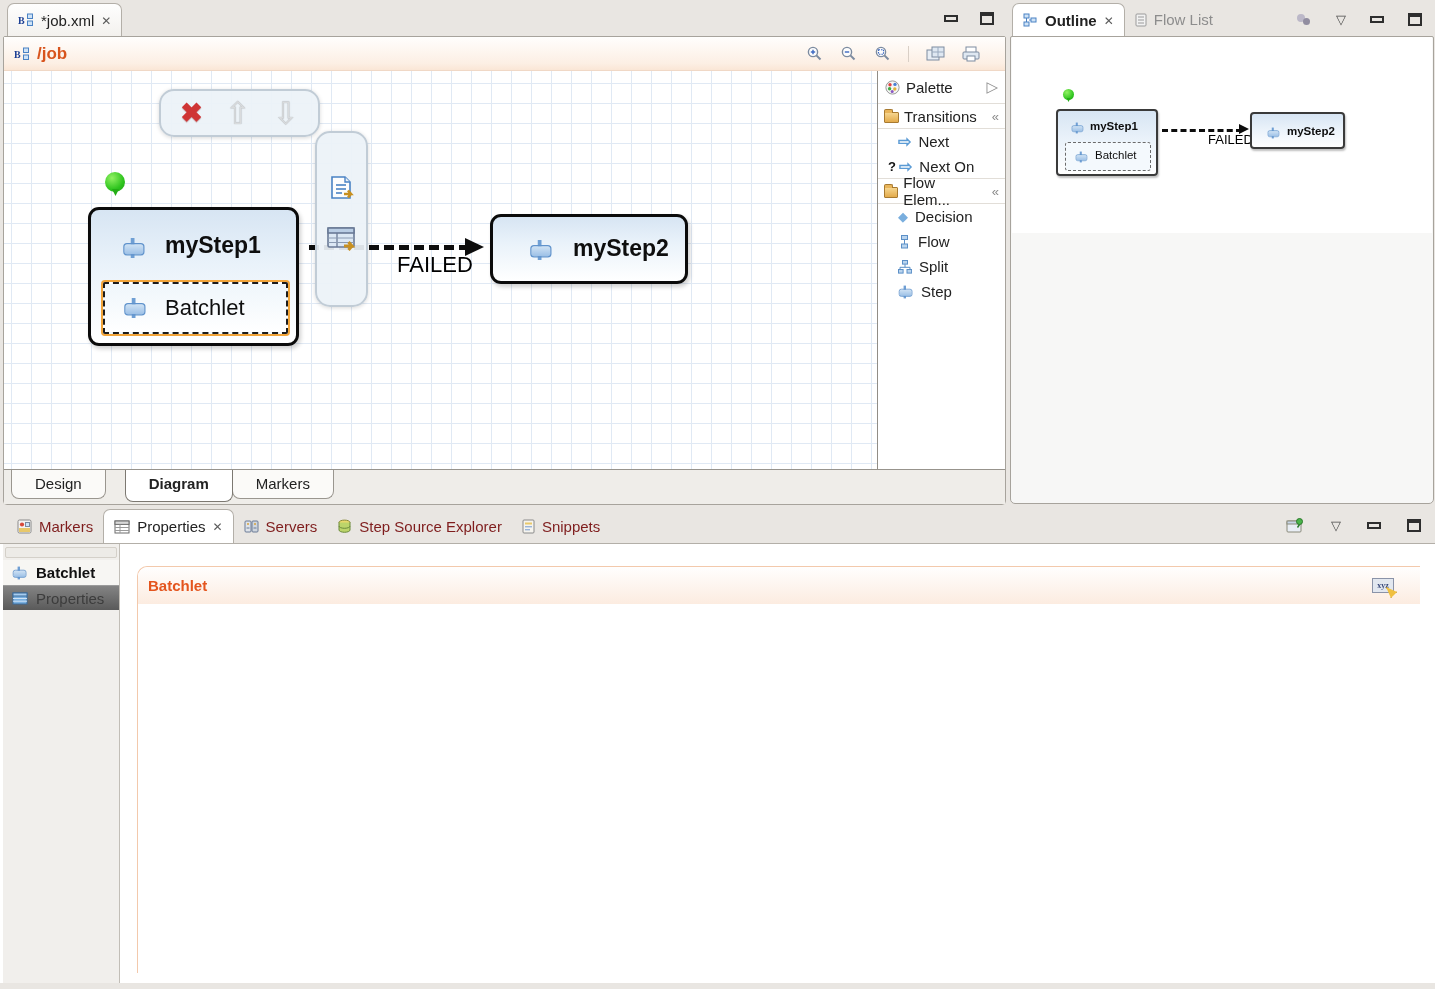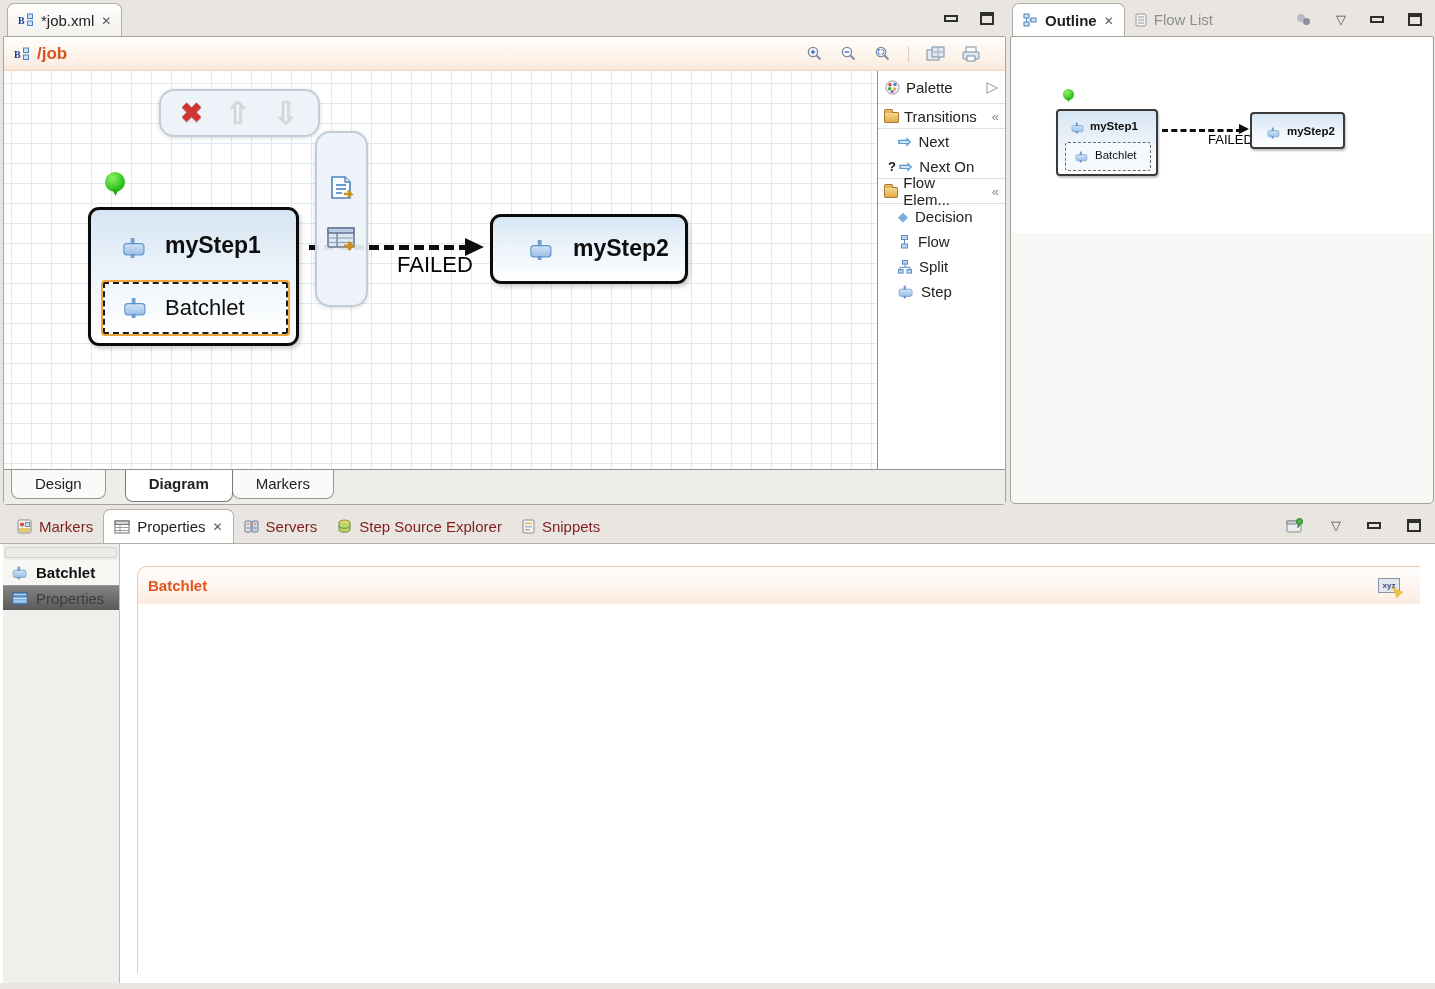--- a/index.html
+++ b/index.html
@@ -523,18 +523,18 @@
             </svg>
         </span>
         <span>Properties</span>
       </div>
     </div>
 
     <div id="prop-form">
       <div id="form-section">
         <div id="form-header">
           <span id="form-title">Batchlet</span>
-          <span style="margin-left:auto; margin-right:10px;" class="xyz-box">xyz</span>
+          <span style="margin-left:auto; margin-right:16px;font-family:Liberation Serif, serif;" class="xyz-box">xyz</span>
         </div>
       </div>
     </div>
   </div>
 </div>
 
 </body></html>

